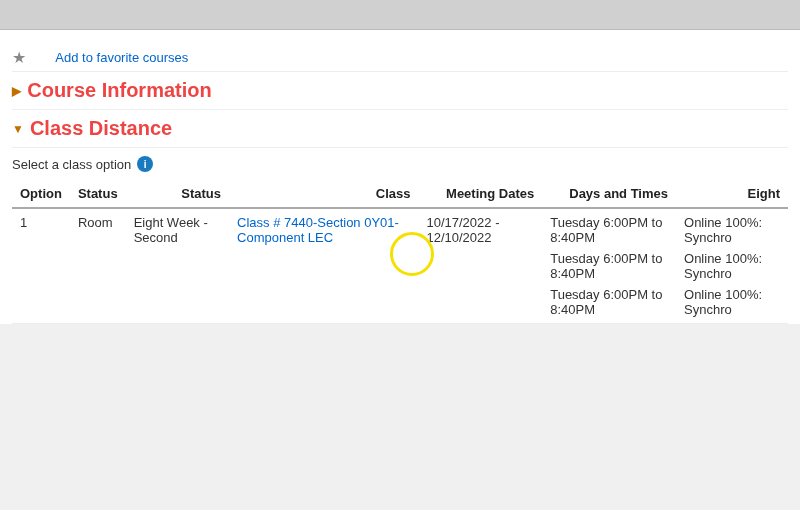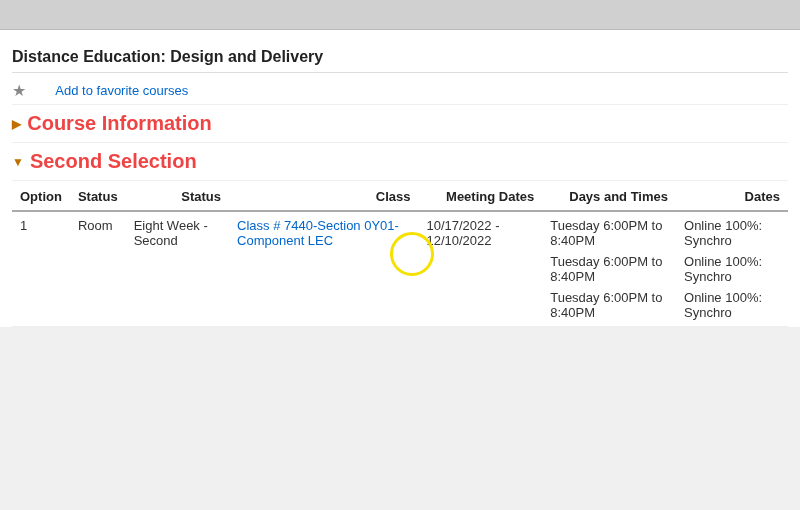--- a/index.html
+++ b/index.html
@@ -141,48 +141,51 @@
       margin-bottom: 0;
     }
   </style>
 </head>
 <body>
 
 <div class="top-bar"></div>
 
 <div class="main-content relative-wrapper">
 
-  <div class="page-title">Distance Education: Design and Delivery</div>
 
   <div class="favorite-row">
     <span class="star-icon">★</span>
     <a class="favorite-link">Add to favorite courses</a>
   </div>
 
   <div class="section-header">
     <span class="arrow">▶</span>
     <span class="label">Course Information</span>
   </div>
 
   <div class="section-header">
     <span class="arrow">▼</span>
-    <span class="label">Second Selection</span>
-  </div>
-
+    <span class="label">Class Distance</span>
+  </div>
+
+  <div class="select-class-row">
+    <span class="select-class-text">Select a class option</span>
+    <span class="info-icon">i</span>
+  </div>
 
   <table class="class-table">
     <thead>
       <tr>
         <th>Option</th>
         <th>Status</th>
         <th>Status</th>
         <th>Class</th>
         <th class="meeting-col">Meeting Dates</th>
         <th class="days-col">Days and Times</th>
-        <th class="room-col">Dates</th>
+        <th class="room-col">Eight</th>
       </tr>
     </thead>
     <tbody id="table-body">
     <tr>
           <td>1</td>
           <td>Room</td>
           <td>Eight Week - Second</td>
           <td><a class="class-link">Class # 7440-Section 0Y01-Component LEC</a></td>
           <td>10/17/2022 - 12/10/2022</td>
           <td>

